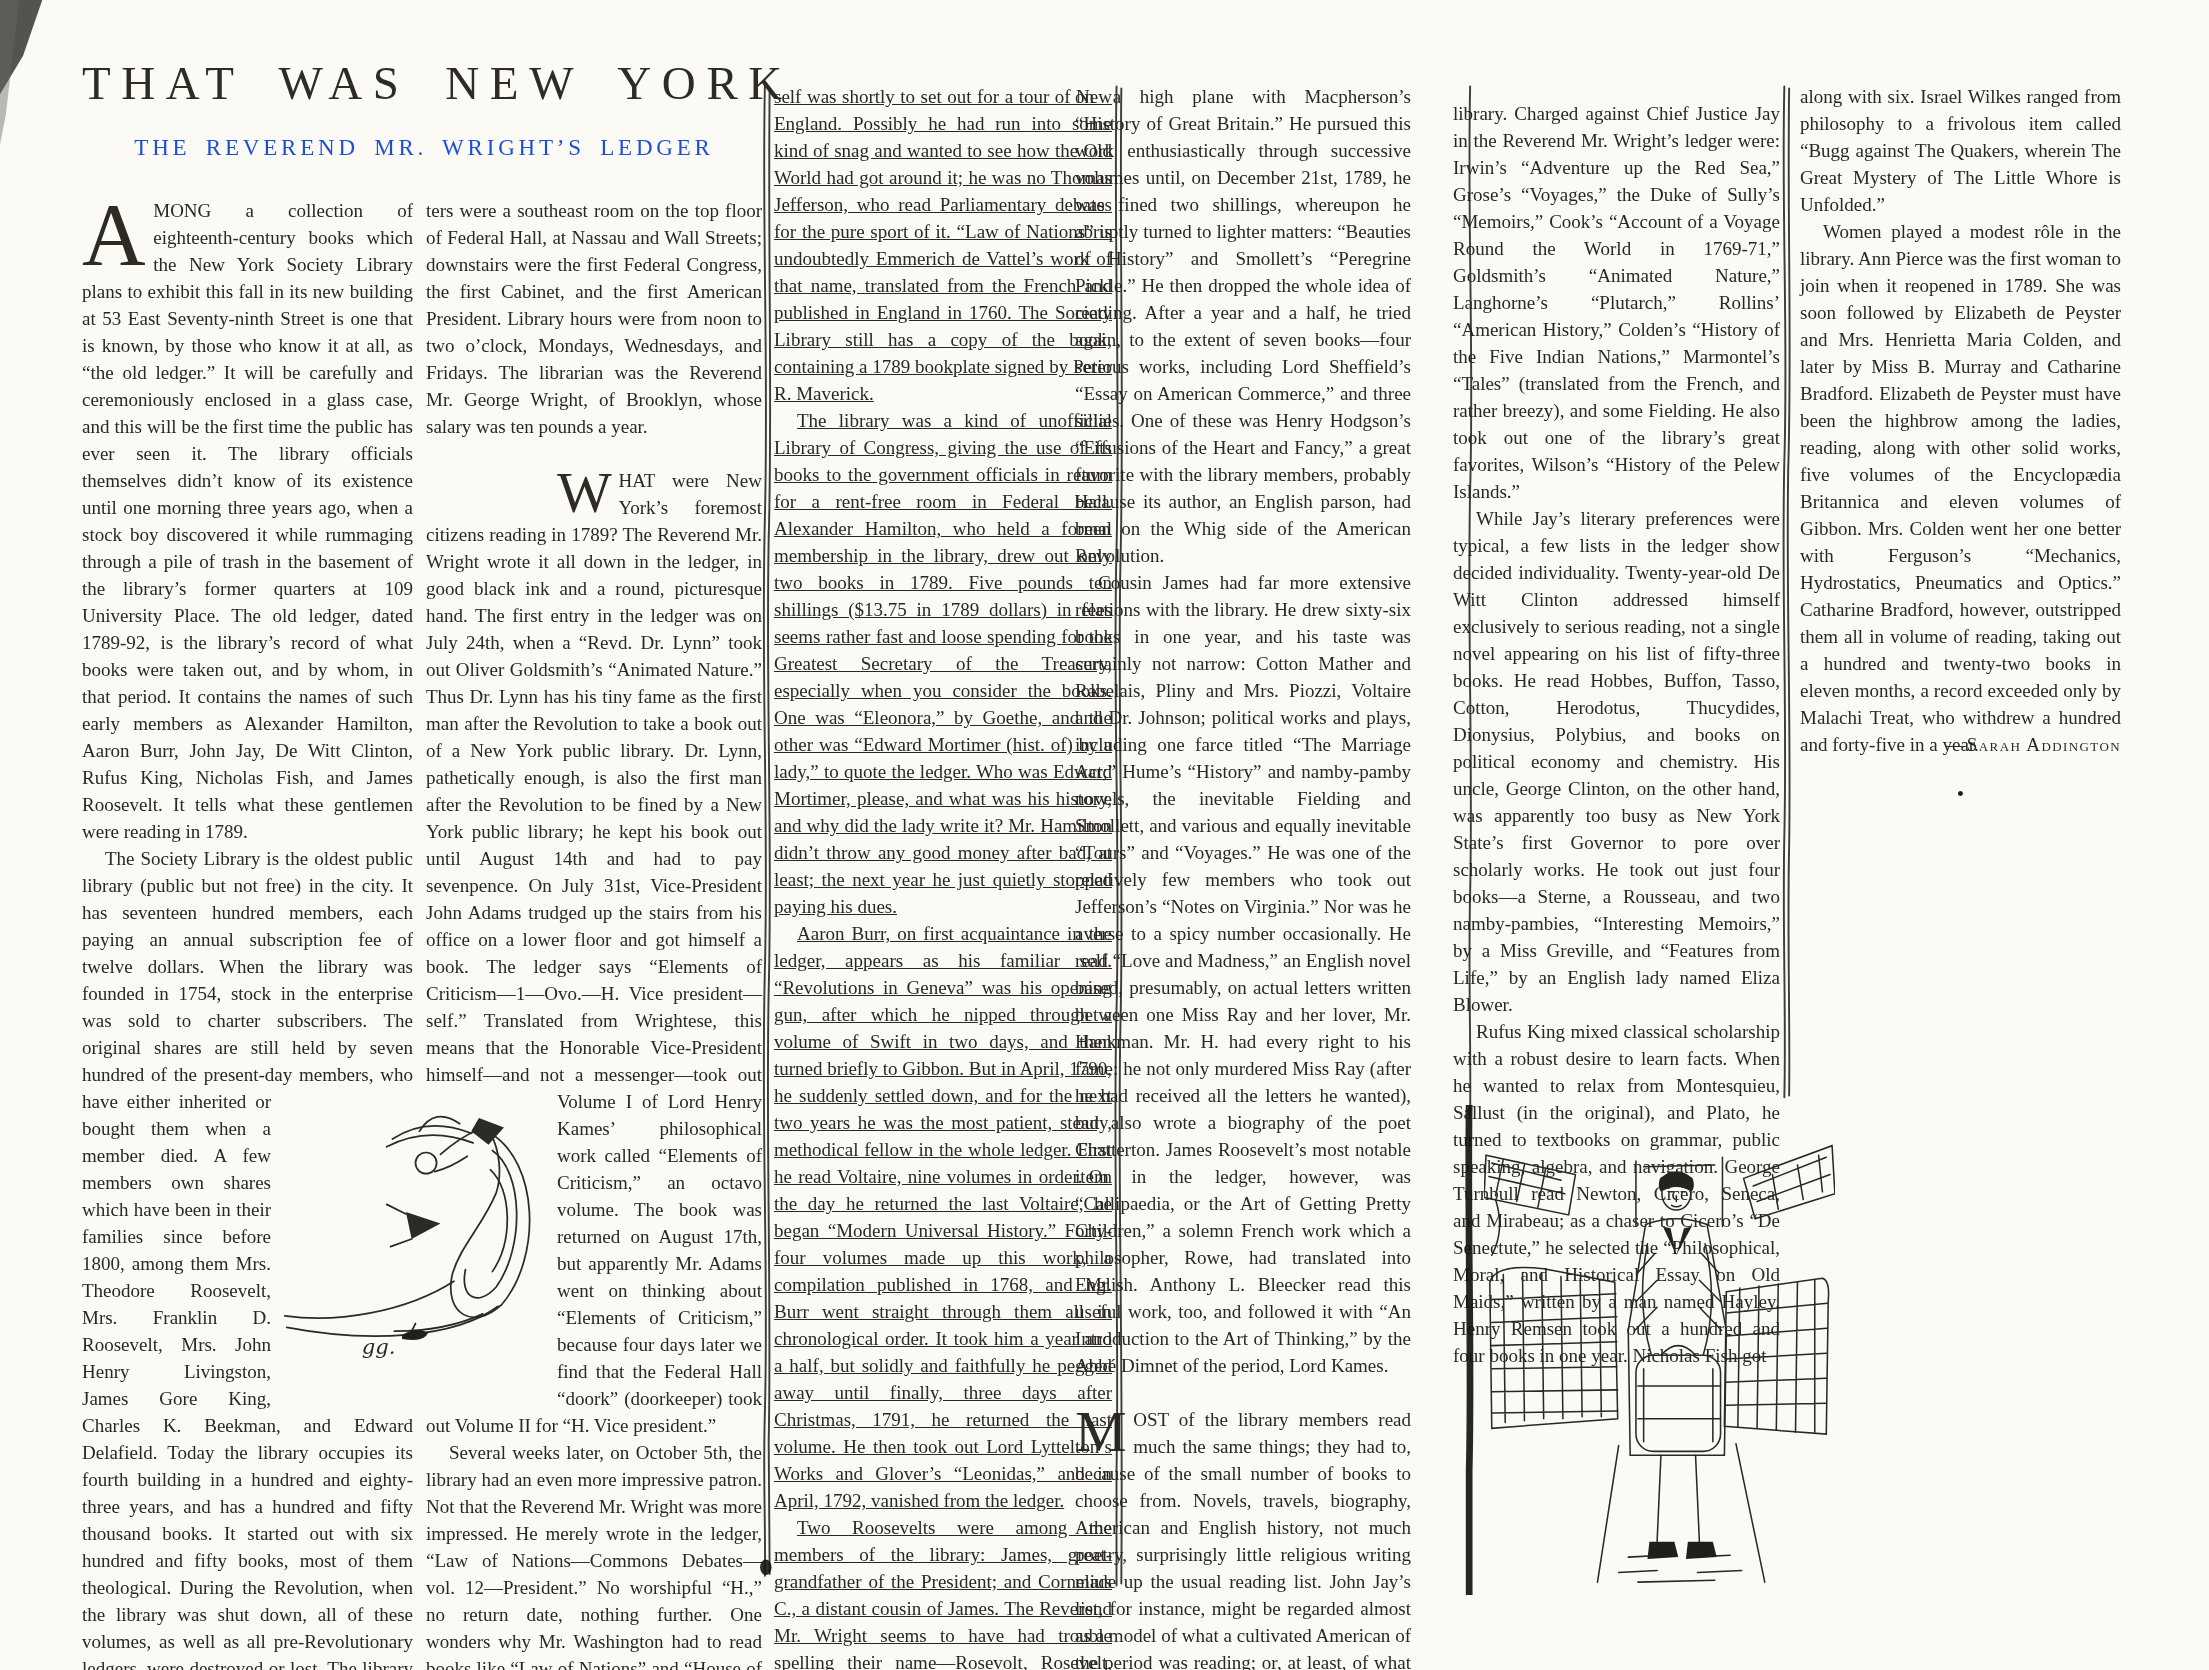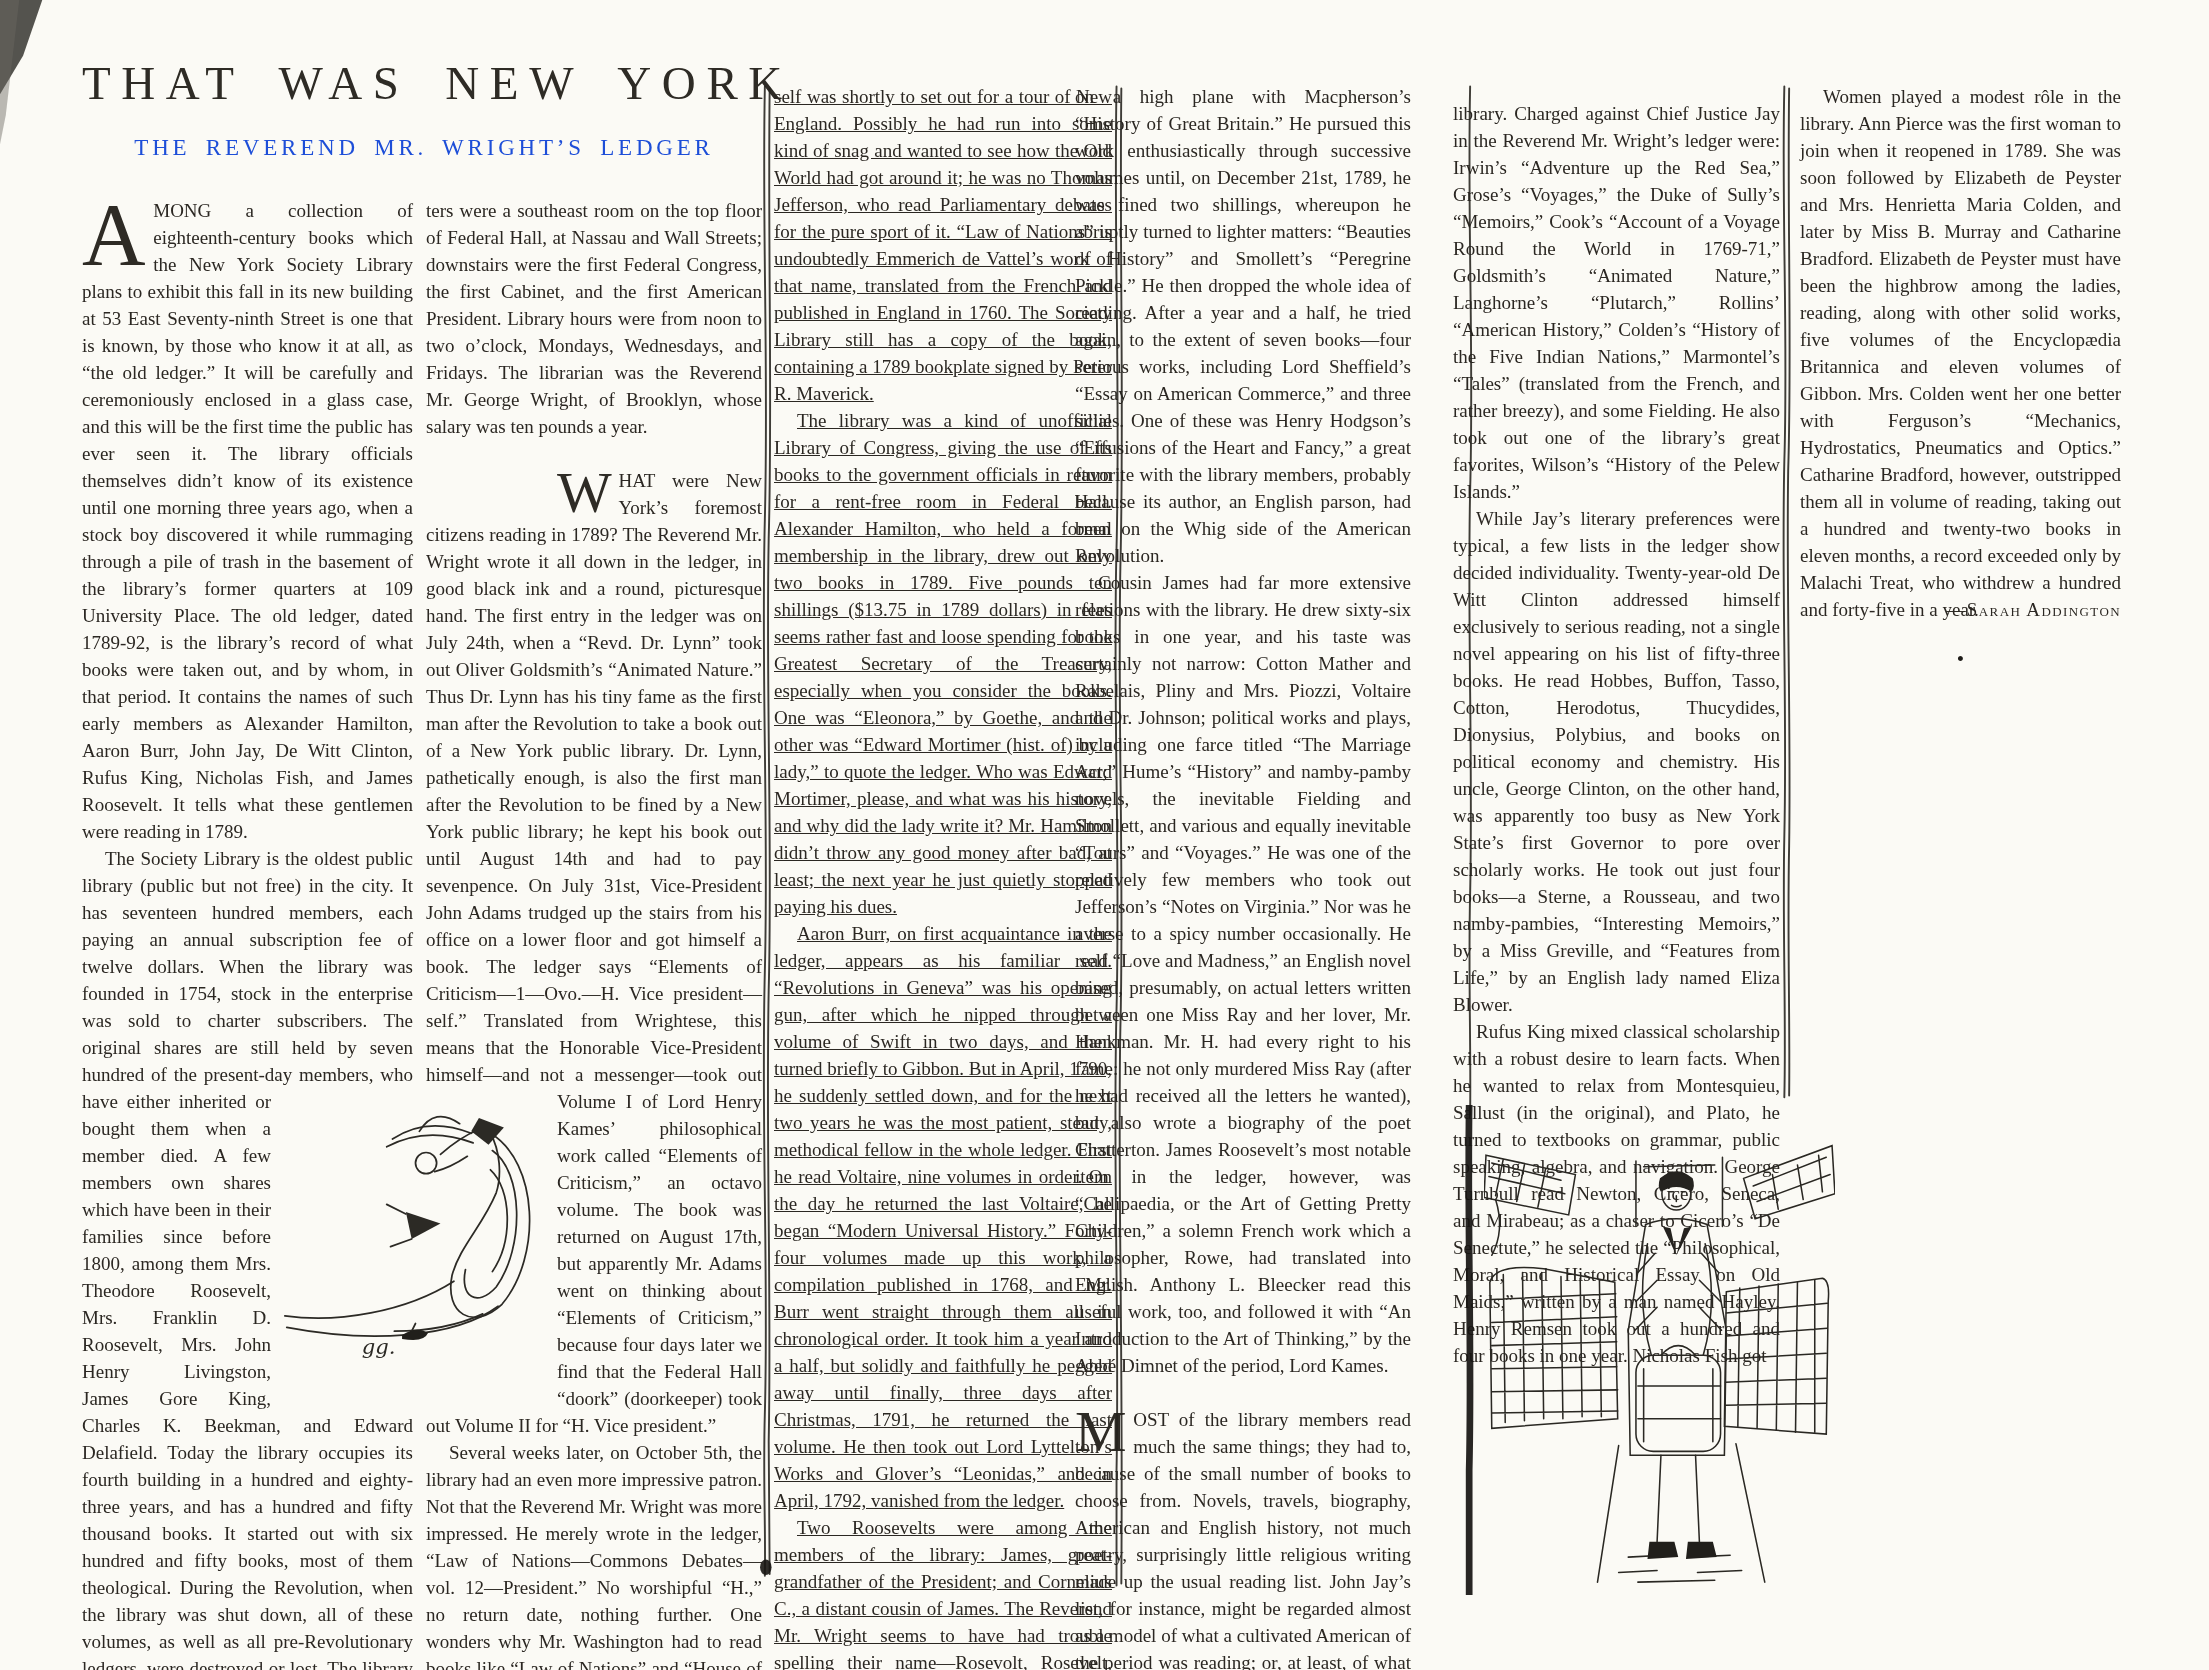--- a/index.html
+++ b/index.html
@@ -79,20 +79,21 @@
   <p class="para space-above"><span class="dropcap dc2">M</span><span>OST of the library members read much the same things; they had to, because of the small number of books to choose from. Novels, travels, biography, American and English history, not much poetry, surprisingly little religious writing made up the usual reading list. John Jay’s list, for instance, might be regarded almost as a model of what a cultivated American of the period was reading; or, at least, of what books he was taking from the</span></p>
 </div>
 
 <div class="col" style="left:1453px;top:100px;width:327px;">
   <p class="para">library. Charged against Chief Justice Jay in the Reverend Mr. Wright’s ledger were: Irwin’s “Adventure up the Red Sea,” Grose’s “Voyages,” the Duke of Sully’s “Memoirs,” Cook’s “Account of a Voyage Round the World in 1769-71,” Goldsmith’s “Animated Nature,” Langhorne’s “Plutarch,” Rollins’ “American History,” Colden’s “History of the Five Indian Nations,” Marmontel’s “Tales” (translated from the French, and rather breezy), and some Fielding. He also took out one of the library’s great favorites, Wilson’s “History of the Pelew Islands.”</p>
   <p class="para indent">While Jay’s literary preferences were typical, a few lists in the ledger show decided individuality. Twenty-year-old De Witt Clinton addressed himself exclusively to serious reading, not a single novel appearing on his list of fifty-three books. He read Hobbes, Buffon, Tasso, Cotton, Herodotus, Thucydides, Dionysius, Polybius, and books on political economy and chemistry. His uncle, George Clinton, on the other hand, was apparently too busy as New York State’s first Governor to pore over scholarly works. He took out just four books—a Sterne, a Rousseau, and two namby-pambies, “Interesting Memoirs,” by a Miss Greville, and “Features from Life,” by an English lady named Eliza Blower.</p>
   <p class="para indent">Rufus King mixed classical scholarship with a robust desire to learn facts. When he wanted to relax from Montesquieu, Sallust (in the original), and Plato, he turned to textbooks on grammar, public speaking, algebra, and navigation. George Turnbull read Newton, Cicero, Seneca, and Mirabeau; as a chaser to Cicero’s “De Senectute,” he selected the “Philosophical, Moral, and Historical Essay on Old Maids,” written by a man named Hayley. Henry Remsen took out a hundred and four books in one year. Nicholas Fish got</p>
 </div>
 
 <div class="col" style="left:1800px;top:83px;width:321px;">
+  <p class="para">along with six. Israel Wilkes ranged from philosophy to a frivolous item called “Bugg against The Quakers, wherein The Great Mystery of The Little Whore is Unfolded.”</p>
   <p class="para indent">Women played a modest rôle in the library. Ann Pierce was the first woman to join when it reopened in 1789. She was soon followed by Elizabeth de Peyster and Mrs. Henrietta Maria Colden, and later by Miss B. Murray and Catharine Bradford. Elizabeth de Peyster must have been the highbrow among the ladies, reading, along with other solid works, five volumes of the Encyclopædia Britannica and eleven volumes of Gibbon. Mrs. Colden went her one better with Ferguson’s “Mechanics, Hydrostatics, Pneumatics and Optics.” Catharine Bradford, however, outstripped them all in volume of reading, taking out a hundred and twenty-two books in eleven months, a record exceeded only by Malachi Treat, who withdrew a hundred and forty-five in a year.</p>
   <div class="byline">—Sarah Addington</div>
   <div class="endmark">•</div>
 </div>
 
 <svg class="overlay" width="2210" height="1671" viewBox="0 0 2300 1739">
   <g stroke="#24221d" stroke-width="2" fill="none" opacity="0.88" stroke-linecap="round">
     <path d="M796 90 C793 240 800 380 796 540 C792 700 800 860 796 1010 C792 1170 800 1330 796 1470 C794 1540 797 1590 796 1640"></path>
     <path d="M801 92 C799 260 804 420 800 560 C797 720 804 880 800 1030 C797 1190 803 1350 800 1500 L801 1638"></path>
     <path d="M1162 90 C1159 250 1166 410 1162 570 C1158 730 1166 890 1162 1050 C1158 1210 1165 1370 1162 1530 L1162 1650"></path>

